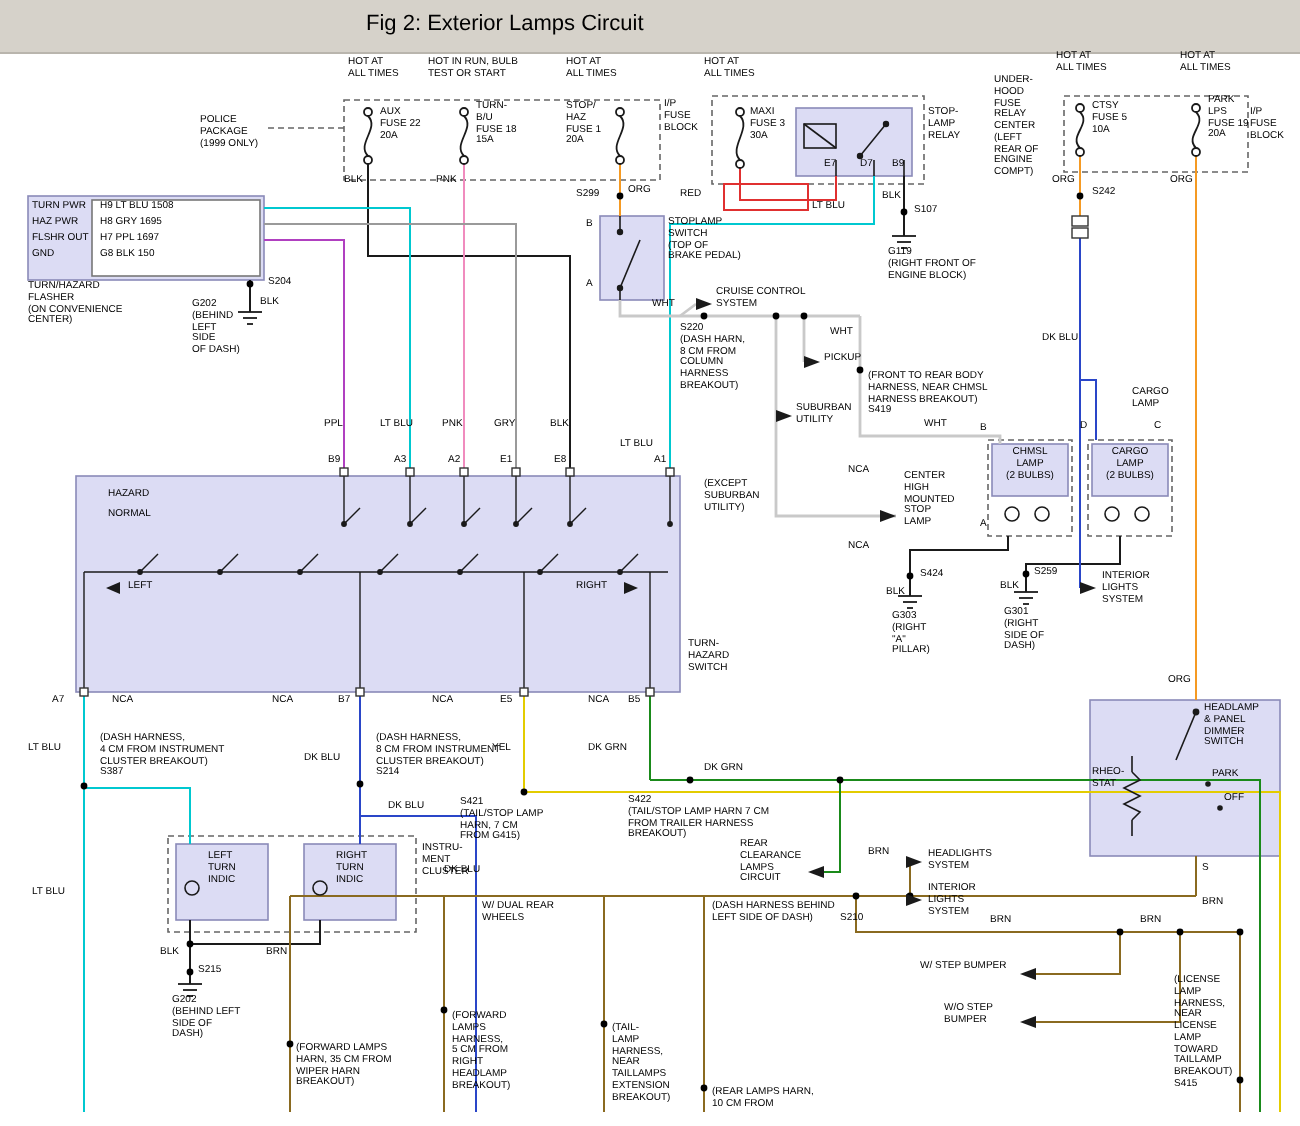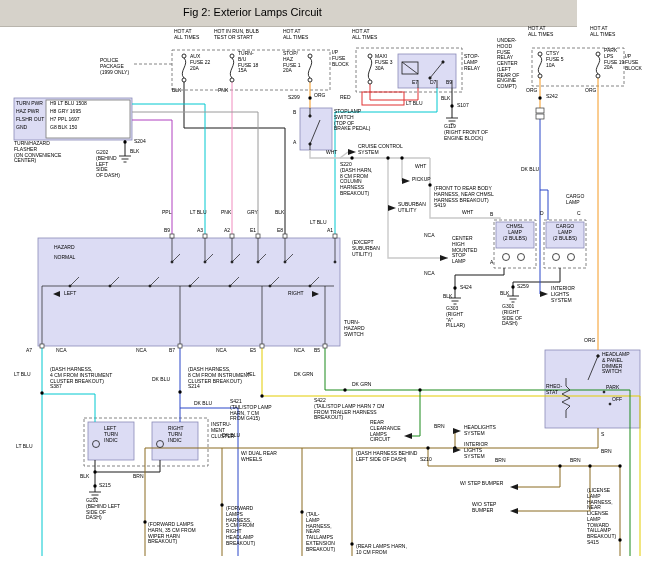--- a/index.html
+++ b/index.html
@@ -1,18 +1,18 @@
 <!DOCTYPE html>
 <html><head>
 <meta charset="utf-8">
 <style>
   html,body{margin:0;padding:0;background:#fff;}
   #stage{position:relative;width:650px;height:563px;background:#ffffff;overflow:hidden;
          font-family:"Liberation Sans",sans-serif;}
-  #titlebar{position:absolute;left:0;top:0;width:577px;height:26px;background:#d6d2ca;
+  #titlebar{position:absolute;left:0;top:0;width:650px;height:26px;background:#d6d2ca;
             border-bottom:1px solid #b9b5ad;}
   #titletext{position:absolute;left:183px;top:6px;font-size:11px;color:#000;}
   svg{position:absolute;left:0;top:0;}
   .lb{position:absolute;font-size:5px;line-height:1.15;white-space:pre-line;color:#000;z-index:3;}
   .c{text-align:center;}
 </style>
 </head>
 <body>
 
 <div id="stage">

